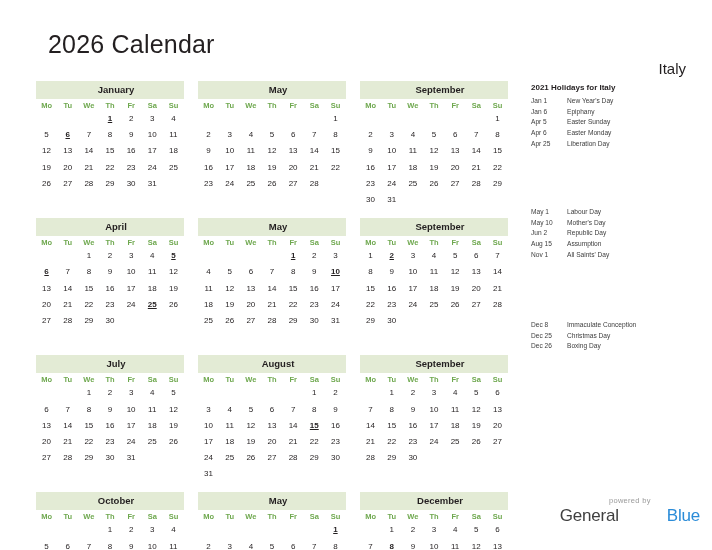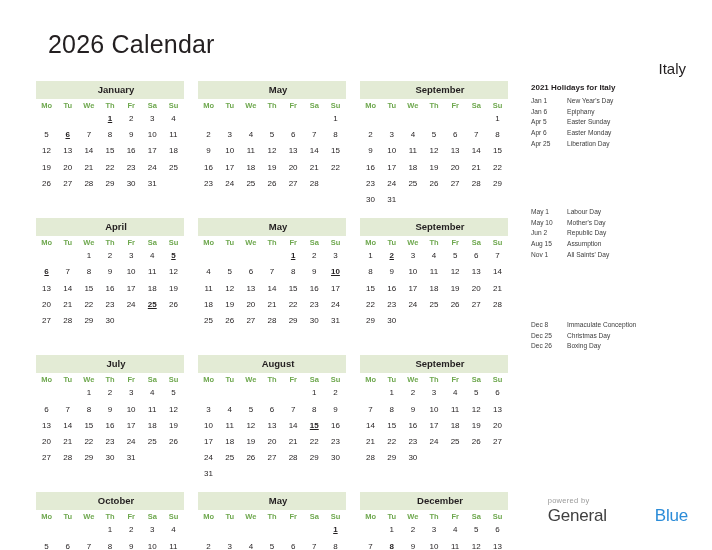--- a/index.html
+++ b/index.html
@@ -134,23 +134,23 @@
     width: 36px;
     flex: 0 0 36px;
   }
   .holiday-name {
     flex: 1 1 auto;
   }
 
   
   .brand {
     position: absolute;
-    right: 24px;
+    right: 12px;
     bottom: 26px;
-    text-align: left;
+    text-align: center;
   }
   .brand-powered {
     font-size: 7.5px;
     color: #9a9a9a;
     letter-spacing: 0.3px;
     line-height: 1;
     margin-bottom: 3px;
   }
   .brand-name {
     font-size: 17px;

